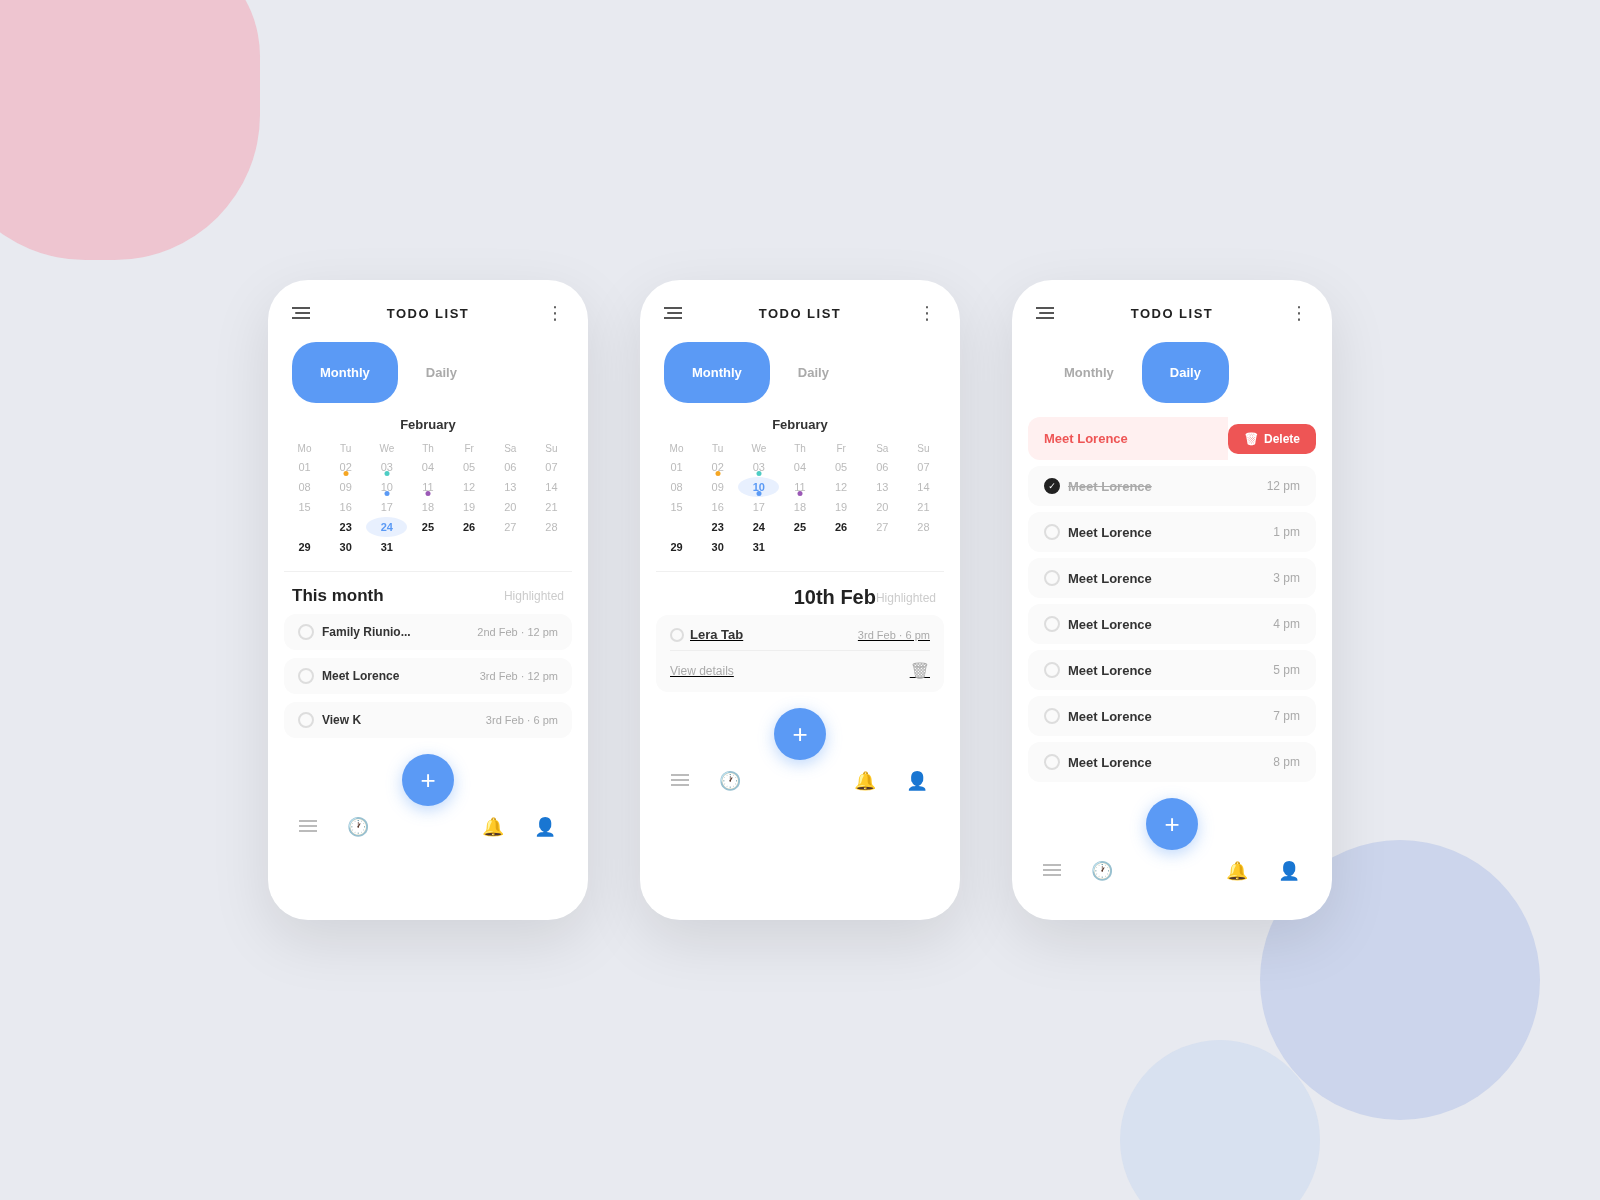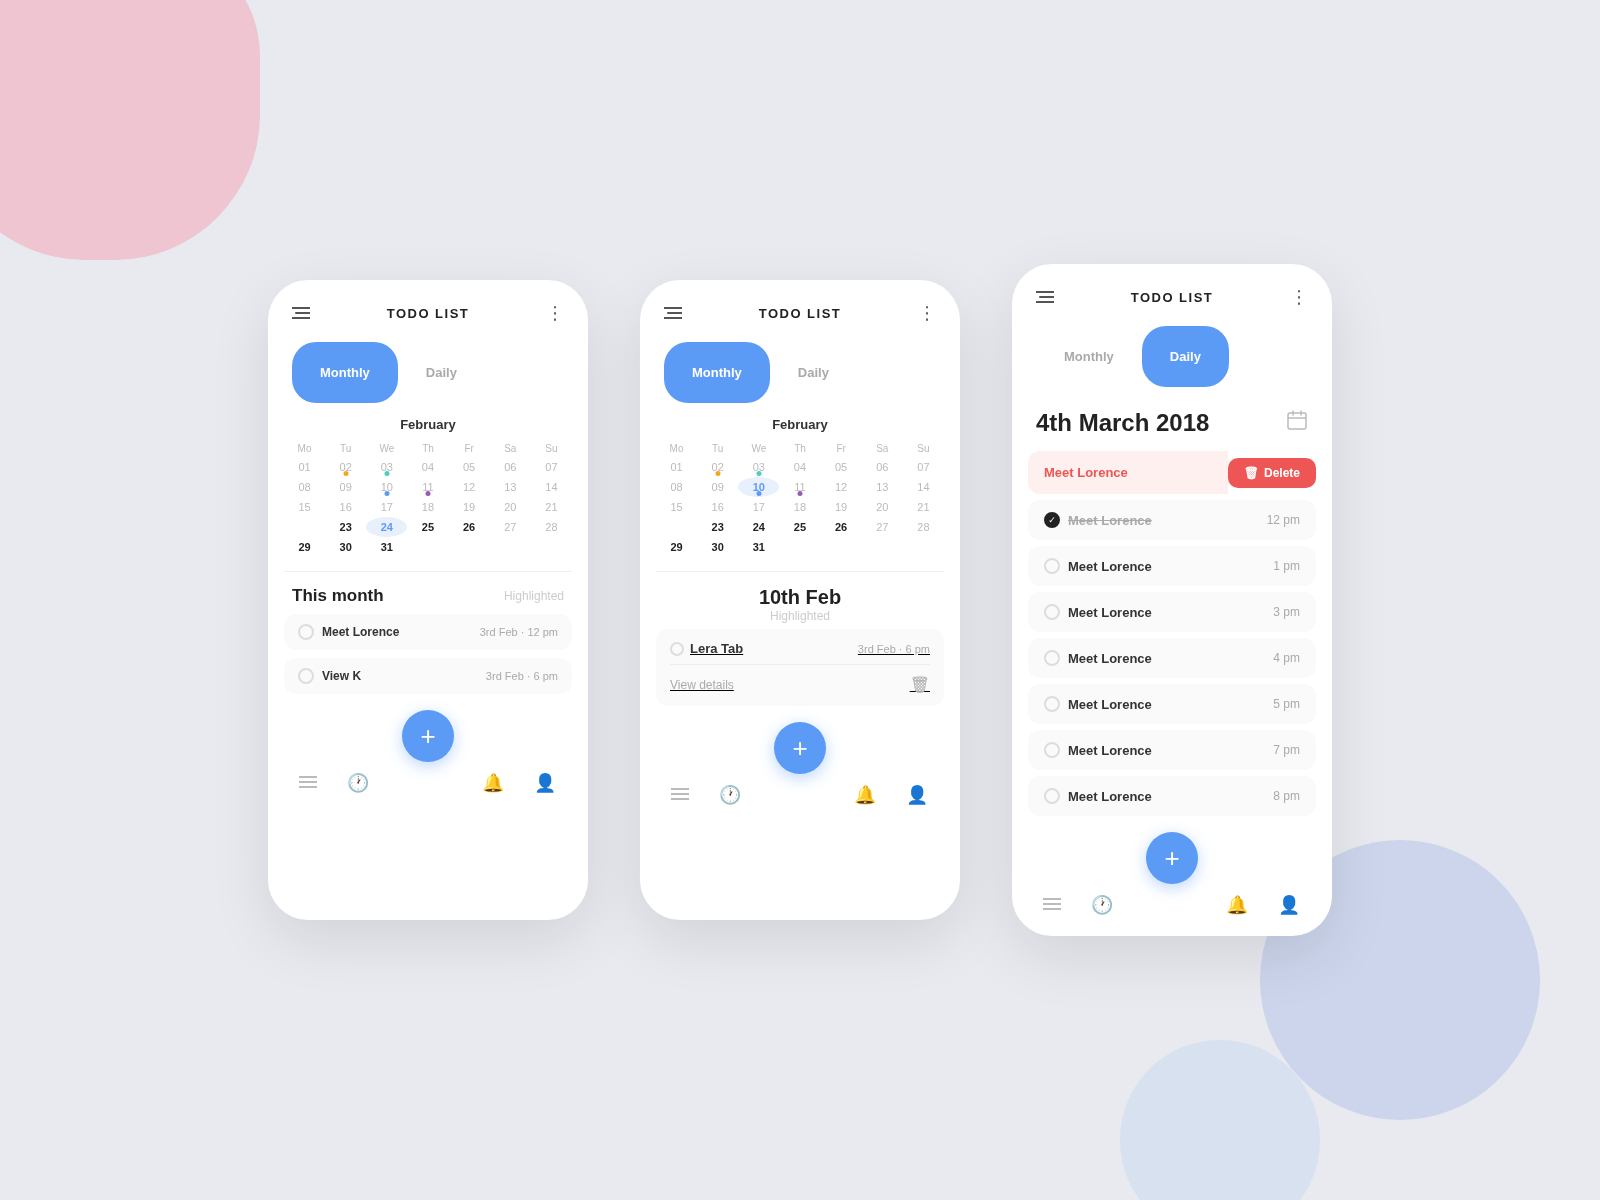--- a/index.html
+++ b/index.html
@@ -453,20 +453,27 @@
     </div>
 
     <hr class="hr-line">
 
     <div class="section-label-row">
       <span class="section-label">This month</span>
       <span class="section-sub">Highlighted</span>
     </div>
 
     <div class="task-list">
+      <div class="task-item">
+        <div class="task-left">
+          <div class="task-circle"></div>
+          <span class="task-name">Family Riunio...</span>
+        </div>
+        <span class="task-meta">2nd Feb · 12 pm</span>
+      </div>
       <div class="task-item">
         <div class="task-left">
           <div class="task-circle"></div>
           <span class="task-name">Meet Lorence</span>
         </div>
         <span class="task-meta">3rd Feb · 12 pm</span>
       </div>
       <div class="task-item">
         <div class="task-left">
           <div class="task-circle"></div>
@@ -568,21 +575,21 @@
             <td style="color:#222;font-weight:700">30</td>
             <td style="color:#222;font-weight:700">31</td>
             <td colspan="4"></td>
           </tr>
         </tbody>
       </table>
     </div>
 
     <hr class="hr-line">
 
-    <div style="display:flex;align-items:center;justify-content:space-between;padding:10px 24px 6px;flex-direction:column;">
+    <div style="display:flex;align-items:center;justify-content:flex-end;padding:10px 24px 6px;">
       <span class="section-label" style="font-size:20px;font-weight:800">10th Feb</span>
       <span class="highlighted-label">Highlighted</span>
     </div>
 
     <div class="event-expanded">
       <div class="event-expanded-top">
         <div class="event-expanded-name">
           <div class="task-circle" style="width:14px;height:14px;border:2px solid #ddd"></div>
           <span>Lera Tab</span>
         </div>
@@ -624,31 +631,20 @@
       </button>
       <span class="header-title">TODO LIST</span>
       <button class="icon-btn">⋮</button>
     </div>
 
     <div class="toggle-row">
       <button class="toggle-btn inactive">Monthly</button>
       <button class="toggle-btn active">Daily</button>
     </div>
 
-    <div class="date-header-row">
-      <span class="date-title">4th March 2018</span>
-      <button class="calendar-icon-btn">
-        <svg width="22" height="22" viewBox="0 0 22 22" fill="none">
-          <rect x="2" y="4" width="18" height="16" rx="2" stroke="#bbb" stroke-width="1.5"></rect>
-          <line x1="7" y1="2" x2="7" y2="6" stroke="#bbb" stroke-width="1.5" stroke-linecap="round"></line>
-          <line x1="15" y1="2" x2="15" y2="6" stroke="#bbb" stroke-width="1.5" stroke-linecap="round"></line>
-          <line x1="2" y1="9" x2="20" y2="9" stroke="#bbb" stroke-width="1.5"></line>
-        </svg>
-      </button>
-    </div>
 
     <div style="margin:0 16px 6px;display:flex;align-items:center;gap:0;border-radius:12px;overflow:hidden;">
       <div style="background:#fff0f0;flex:1;padding:14px 16px;display:flex;align-items:center;">
         <span style="font-size:13px;font-weight:600;color:#e55;">Meet Lorence</span>
       </div>
       <button class="delete-btn">
         <span>🗑</span>
         <span>Delete</span>
       </button>
     </div>

